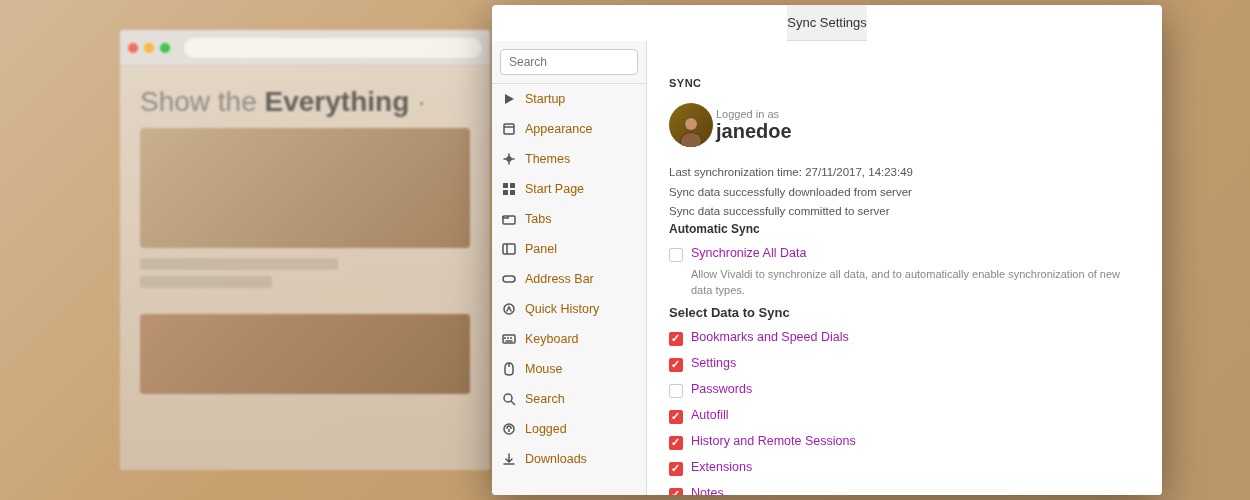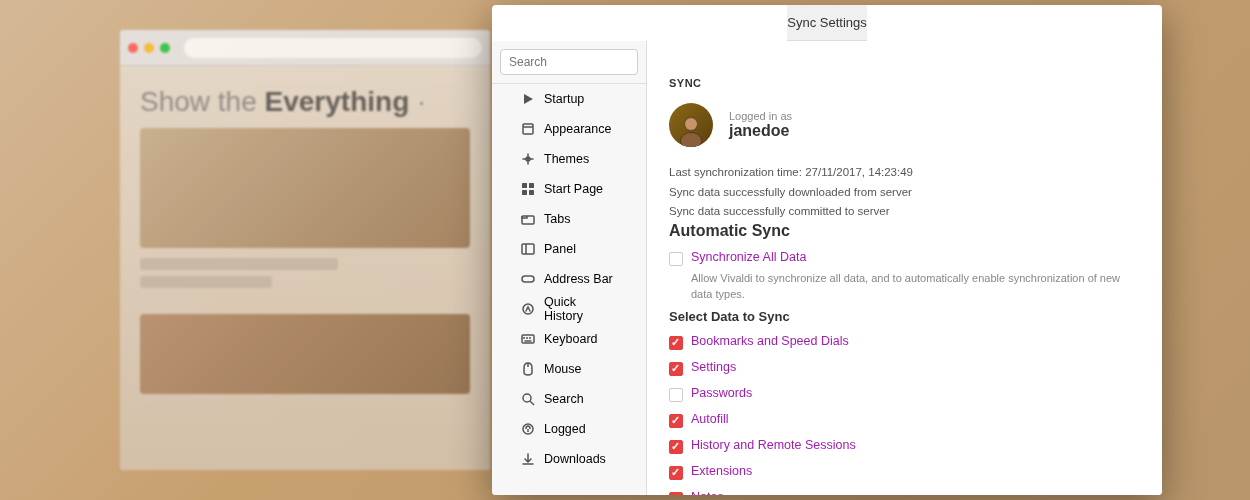--- a/index.html
+++ b/index.html
@@ -146,23 +146,23 @@
 
     .sidebar-nav {
       flex: 1;
       overflow-y: auto;
     }
 
     .sidebar-item {
       display: flex;
       align-items: center;
       height: 30px;
-      padding: 0 28px;
+      padding: 0 9px;
       cursor: pointer;
-      color: #000000;
+      color: #a16207;
       font-size: 12.5px;
       gap: 8px;
     }
 
     .sidebar-icon {
       width: 16px;
       height: 16px;
       display: flex;
       align-items: center;
       justify-content: center;
@@ -182,21 +182,21 @@
       font-size: 11px;
       font-weight: 700;
       color: #333;
       letter-spacing: 0.5px;
       margin-bottom: 14px;
     }
 
     .user-row {
       display: flex;
       align-items: center;
-      gap: 16px;
+      gap: 3px;
       margin-bottom: 16px;
       margin-top: 12px;
     }
 
     .avatar {
       width: 44px;
       height: 44px;
       border-radius: 50%;
       background: linear-gradient(135deg, #8B6914 0%, #5a4010 100%);
       overflow: hidden;
@@ -216,33 +216,33 @@
       display: flex;
       flex-direction: column;
     }
 
     .logged-in-label {
       font-size: 11px;
       color: #888;
     }
 
     .username {
-      font-size: 16px;
+      font-size: 20px;
       font-weight: 600;
       color: #333;
     }
 
     .sync-status {
       font-size: 11.5px;
       color: #555;
       line-height: 1.7;
     }
 
     .subsection-title {
-      font-size: 16px;
+      font-size: 12px;
       font-weight: 700;
       color: #333;
       margin-bottom: 10px;
     }
 
     .checkbox-row {
       display: flex;
       align-items: flex-start;
       gap: 8px;
       margin-bottom: 4px;

